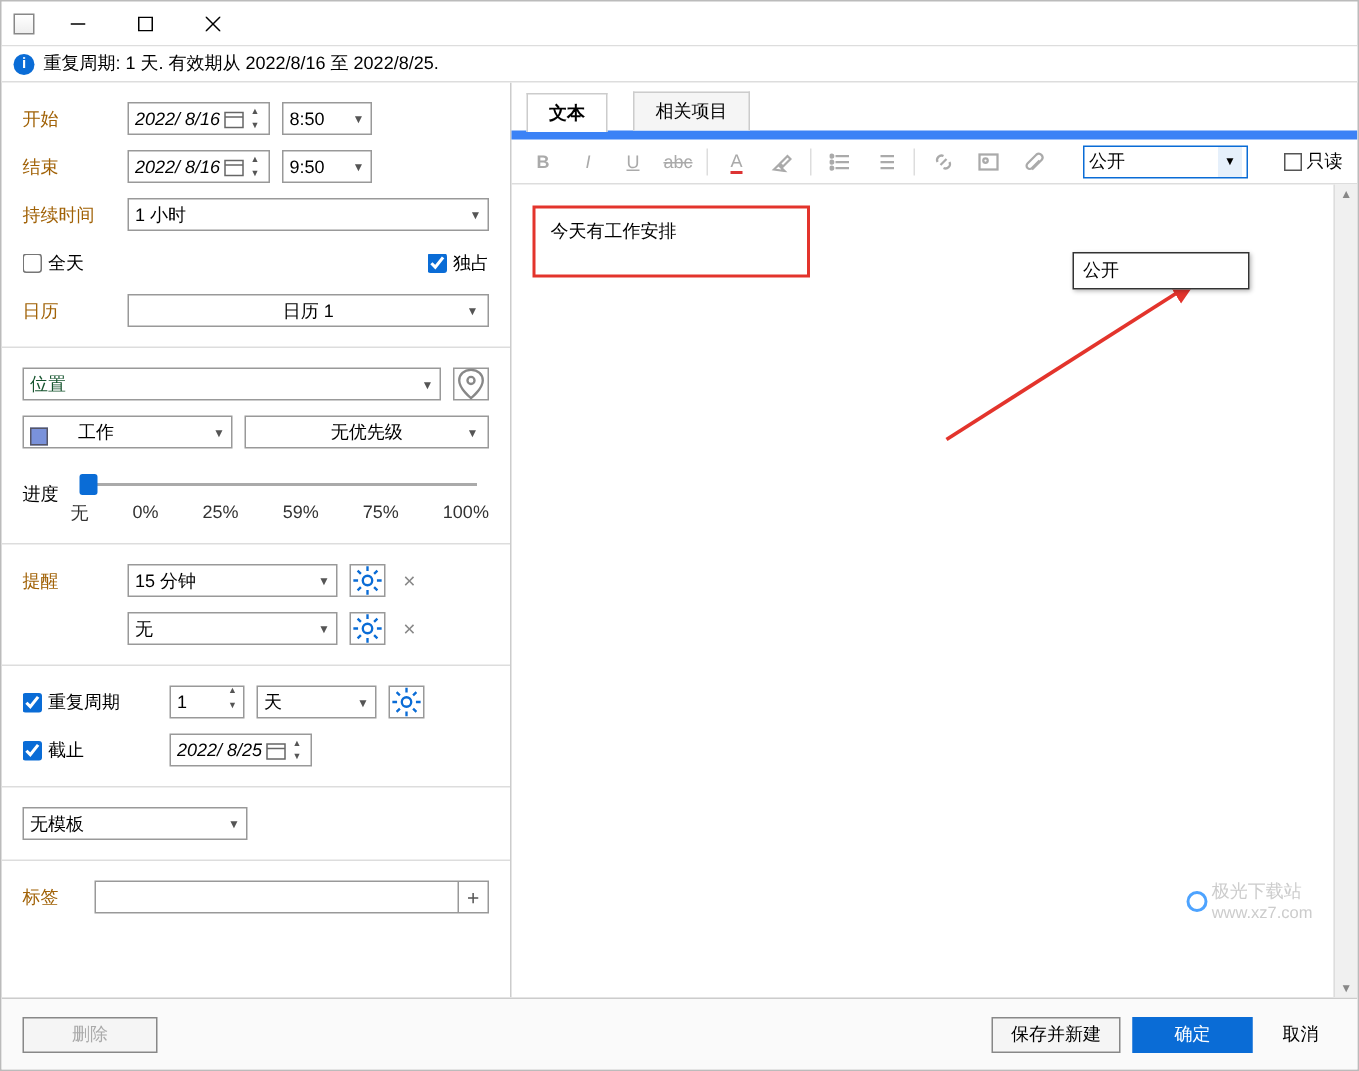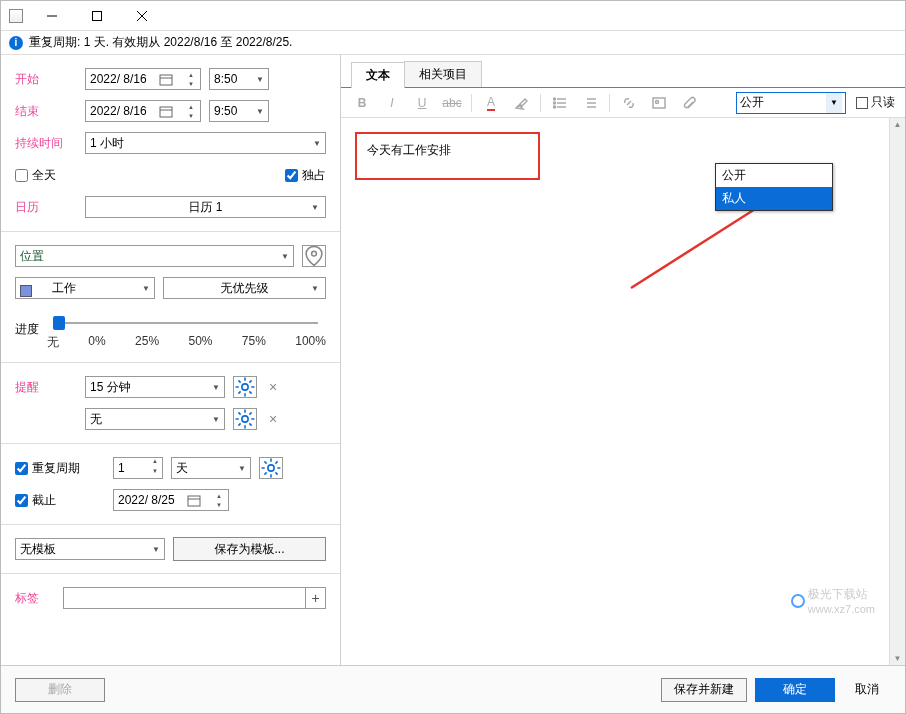--- a/index.html
+++ b/index.html
@@ -11,22 +11,22 @@
 .winbtn { width: 45px; height: 30px; display: flex; align-items: center; justify-content: center; color: #000; }
 .winbtn svg { width: 10px; height: 10px; }
 
 .infobar { height: 24px; background: #fff; display: flex; align-items: center; padding: 0 8px; border-bottom: 1px solid #ddd; }
 .infobar .info-icon { width: 14px; height: 14px; background: #0a6cd6; border-radius: 50%; color: #fff; text-align: center; line-height: 14px; font-size: 10px; font-weight: bold; margin-right: 6px; }
 
 .main { flex: 1; display: flex; overflow: hidden; }
 .leftpanel { width: 340px; display: flex; flex-direction: column; border-right: 1px solid #ccc; overflow: hidden; }
 .section { padding: 8px 14px; border-bottom: 1px solid #ddd; }
 .row { display: flex; align-items: center; height: 32px; gap: 8px; }
-.row label.lbl { width: 62px; color: #ec4899; }
-.date-field { width: 116px; height: 22px; border: 1px solid #999; display: flex; align-items: center; padding: 0 4px; justify-content: space-between; background: #fff; }
+.row label.lbl { width: 62px; color: #a16207; }
+.date-field { width: 95px; height: 22px; border: 1px solid #999; display: flex; align-items: center; padding: 0 4px; justify-content: space-between; background: #fff; font-style: italic; }
 .date-field .cal-ico { width: 14px; height: 14px; }
 .date-field .spin { width: 10px; height: 18px; display: flex; flex-direction: column; }
 .date-field .spin div { flex:1; display:flex; align-items:center; justify-content:center; font-size:6px; color:#555; }
 .time-field { width: 60px; height: 22px; border: 1px solid #999; display: flex; align-items: center; justify-content: space-between; padding: 0 4px; background:#fff; }
 .time-field .caret { font-size:8px; color:#555; }
 select, .sel { height: 22px; border: 1px solid #999; background: #fff; padding: 0 4px; display: flex; align-items: center; justify-content: space-between; }
 .sel .caret { font-size: 8px; color: #555; }
 .sel.wide { width: 160px; justify-content: space-between; }
 input[type=checkbox] { width: 13px; height: 13px; accent-color: #0a6cd6; }
 .chk { display: flex; align-items: center; gap: 4px; }
@@ -42,31 +42,31 @@
 .addlink { color: #0a6cd6; text-align: right; padding: 4px 14px 0 0; font-size: 12px; }
 
 .numspin { width: 50px; height: 22px; border: 1px solid #999; display: flex; align-items: center; background:#fff; }
 .numspin span { flex:1; padding: 0 4px; }
 .numspin .sp { width: 14px; display:flex; flex-direction:column; height:100%; }
 .numspin .sp div { flex:1; font-size:6px; text-align:center; color:#555; }
 
 .btn { height: 24px; border: 1px solid #888; background: #f5f5f5; padding: 0 12px; display: inline-flex; align-items: center; justify-content:center; }
 
 .rightpanel { flex: 1; display: flex; flex-direction: column; position: relative; }
-.tab-row { display: flex; border-bottom: 1px solid #3b82f6; padding: 6px 10px 0 10px; gap: 0; }
+.tab-row { display: flex; border-bottom: 6px solid #3b82f6; padding: 6px 10px 0 10px; gap: 18px; }
 .tab { padding: 4px 14px; border: 1px solid #ccc; border-bottom: none; background: #f5f5f5; margin-right: -1px; }
 .tab.active { background: #fff; font-weight: bold; position: relative; top: 1px; }
 
 .toolbar { display: flex; align-items: center; height: 30px; padding: 0 10px; border-bottom: 1px solid #ddd; gap: 8px; }
 .tbtn { width: 22px; height: 22px; display: flex; align-items: center; justify-content: center; color: #aaa; font-size: 13px; }
 .tsep { width: 1px; height: 18px; background: #ddd; }
 .tbtn svg { width:14px; height:14px; stroke:#aaa; fill:none; stroke-width:1.5; }
 .visibility-sel { width: 110px; height: 22px; border: 1px solid #0a6cd6; display:flex; align-items:center; padding:0 3px; justify-content:space-between; background:#fff; }
 .visibility-sel .caret { background:#e6f0fb; width:16px; height:20px; display:flex; align-items:center; justify-content:center; font-size:8px; }
-.readonly-chk { display:flex; align-items:center; gap:3px; margin-left: 2px; }
+.readonly-chk { display:flex; align-items:center; gap:3px; margin-left: 16px; }
 .readonly-chk .box { width:12px; height:12px; border:1px solid #555; }
 
 .editor { flex: 1; position: relative; padding: 14px; }
 .highlight-box { border: 2.5px solid #e3342c; width: 185px; height: 48px; padding: 6px 10px; font-size: 15px; }
 .arrow { position: absolute; pointer-events:none; }
 
 .dropdown-pop { position: absolute; top: 45px; right: 56px; width: 118px; border: 1px solid #333; background:#fff; z-index:10; box-shadow:1px 1px 3px rgba(0,0,0,.3); }
 .dropdown-pop .opt { padding: 3px 6px; font-size: 12px; }
 .dropdown-pop .opt.selected { background: #0a6cd6; color: #fff; }
 
@@ -208,21 +208,21 @@
       <div class="slider-row">
         <label class="lbl">进度</label>
         <div class="slider-body">
           <div class="slider-track">
               <div class="slider-thumb"></div>
             </div>
           <div class="slider-ticks">
             <span>无</span>
               <span>0%</span>
               <span>25%</span>
-              <span>50%</span>
+              <span>59%</span>
               <span>75%</span>
               <span>100%</span>
           </div>
         </div>
       </div>
     </div>
 
     <div class="section">
       <div class="row">
         <label class="lbl">提醒</label>
@@ -296,23 +296,20 @@
         </div>
       </div>
     </div>
 
     <div class="section">
       <div class="row">
         <div class="sel" style="width:150px">
             <span>无模板</span>
             <span class="caret">▼</span>
           </div>
-        <div class="btn" style="flex:1">
-            <span>保存为模板...</span>
-          </div>
       </div>
     </div>
 
     <div class="section" style="border-bottom:none">
       <div class="row">
         <label class="lbl" style="width:40px">标签</label>
         <div class="tagfield">
           <span style="flex:1"></span>
           <div class="plus">+</div>
         </div>
@@ -397,21 +394,20 @@
     </div>
 
     <div style="flex:1; display:flex;">
       <div class="editor">
         <div class="highlight-box">
           <span>今天有工作安排</span>
         </div>
 
         <div class="dropdown-pop">
           <div class="opt"><span>公开</span></div>
-          <div class="opt selected"><span>私人</span></div>
         </div>
 
         <svg class="arrow" style="left:280px; top:40px;" width="200" height="150" viewBox="0 0 200 150">
           <defs>
               <marker id="ah" markerWidth="8" markerHeight="8" refX="6" refY="3" orient="auto">
                 <path d="M0,0 L7,3 L0,6 Z" fill="#e3342c"></path>
               </marker>
             </defs>
           <line x1="10" y1="130" x2="175" y2="25" stroke="#e3342c" stroke-width="2.5" marker-end="url(#ah)"></line>
         </svg>

